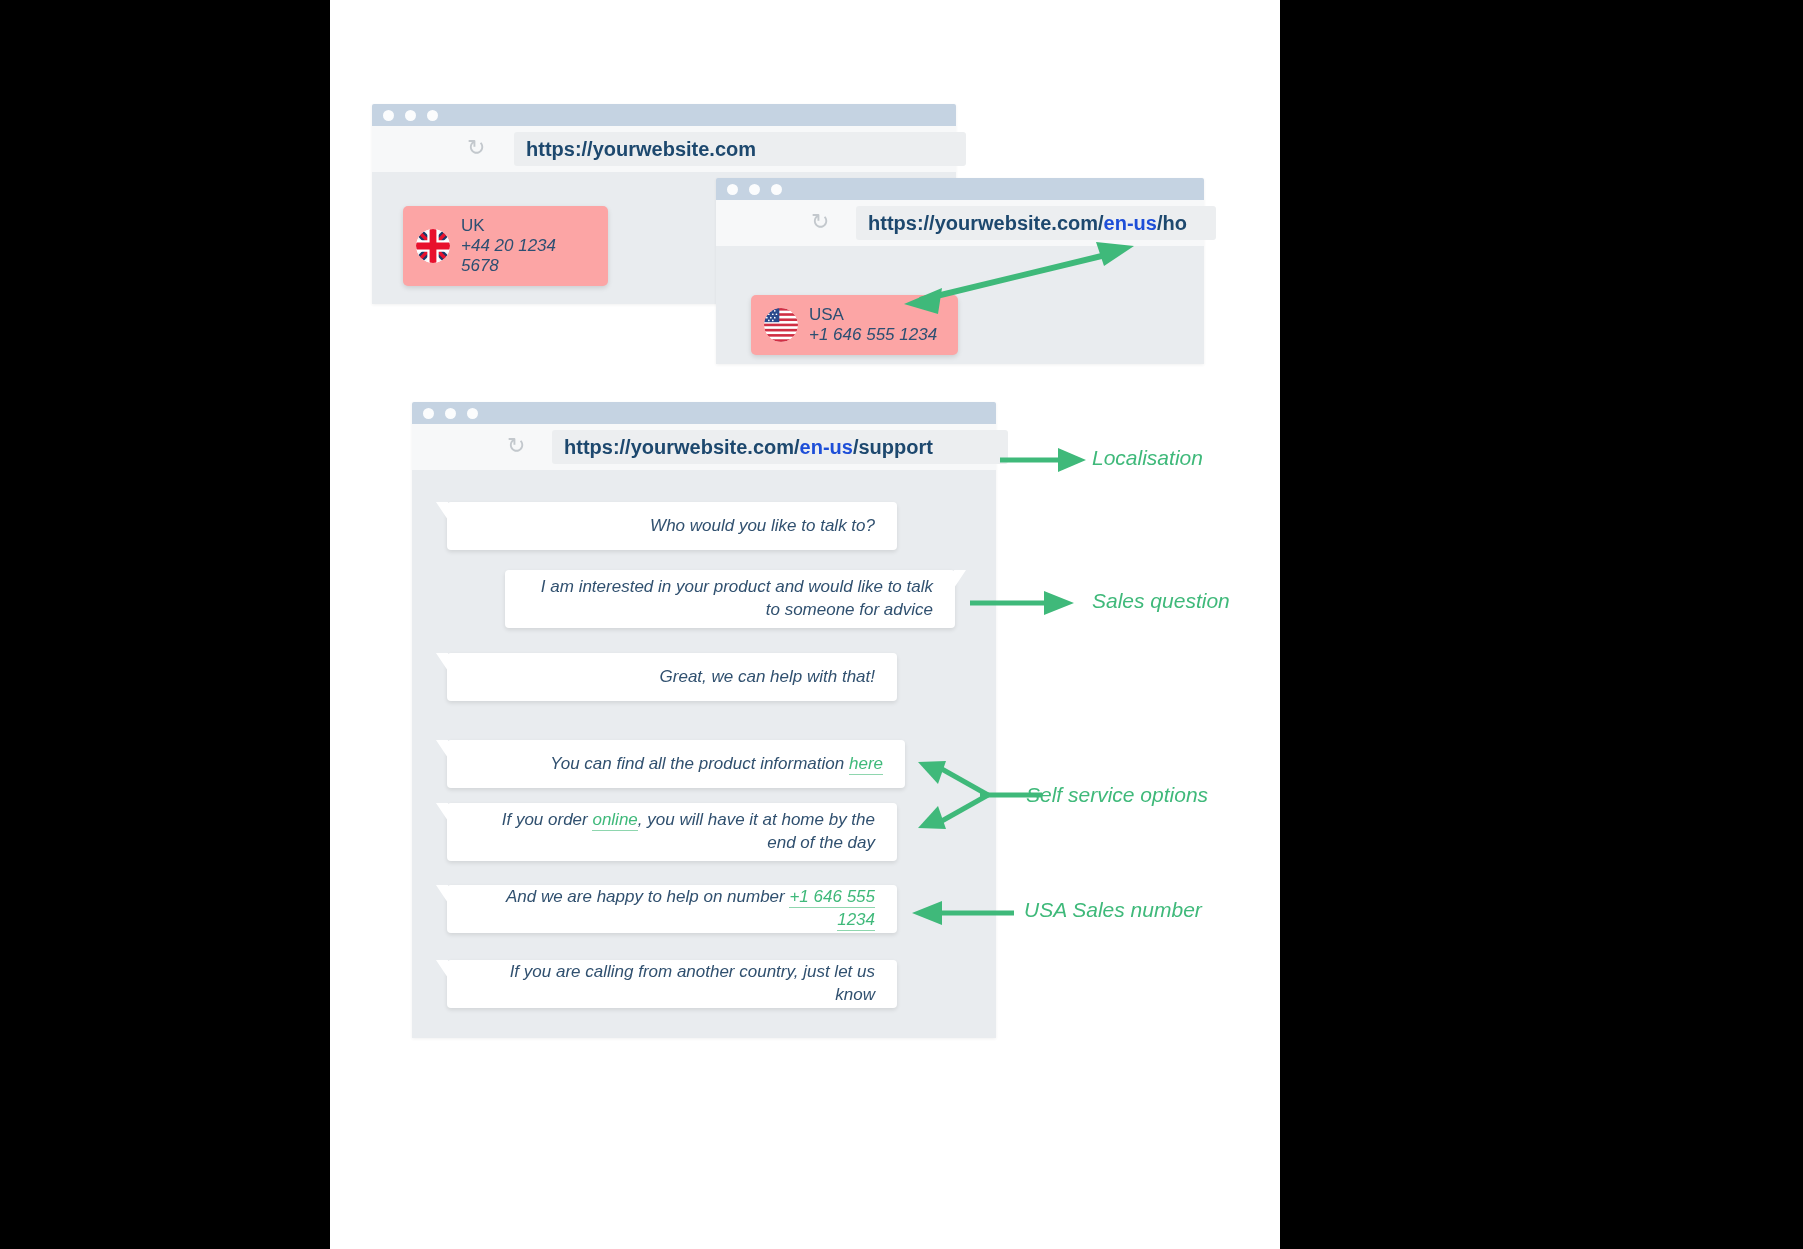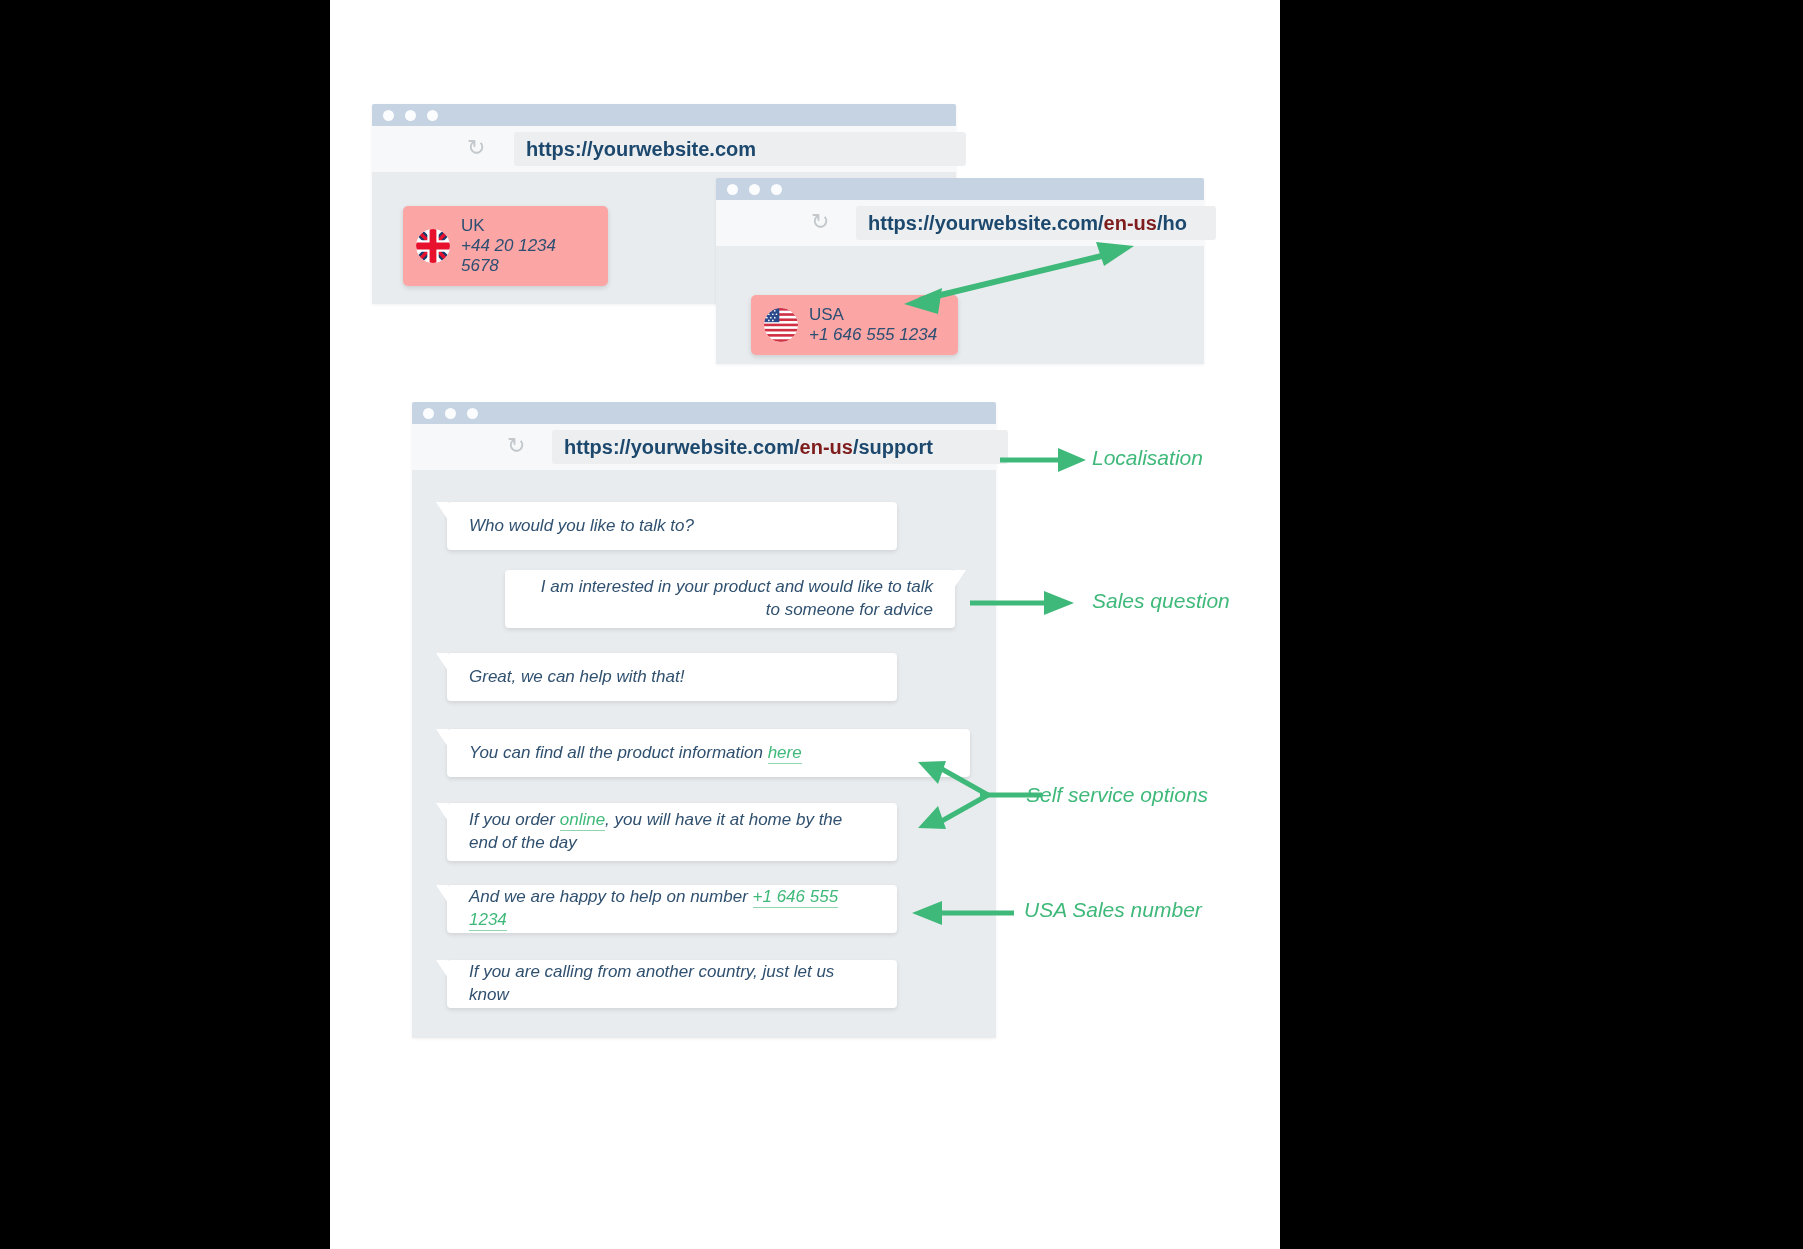--- a/index.html
+++ b/index.html
@@ -11,36 +11,36 @@
 
   
   .win{position:absolute;box-shadow:0 1px 3px rgba(0,0,0,.06);}
   .win-bar{height:22px;background:#c5d3e2;border-radius:2px 2px 0 0;position:relative;}
   .dot{position:absolute;top:6px;width:11px;height:11px;border-radius:50%;background:#ffffff;opacity:.92;}
   .dot.d1{left:11px;} .dot.d2{left:33px;} .dot.d3{left:55px;}
   .win-url{height:46px;background:#f7f8f9;position:relative;}
   .reload{position:absolute;font-size:22px;color:#c3c8cd;line-height:1;}
   .urlpill{position:absolute;background:#eceef0;border-radius:3px;display:flex;align-items:center;
            font-size:20px;font-weight:bold;color:#1d486e;white-space:nowrap;overflow:hidden;padding-left:12px;}
-  .urlpill .g{color:#7f1d1d;}
+  .urlpill .g{color:#1d4ed8;}
   .win-body{background:#e9ecef;position:relative;}
 
   
   .country-card{position:absolute;background:#fca5a5;border-radius:5px;
       box-shadow:0 2px 5px rgba(0,0,0,.13);display:flex;align-items:center;padding:10px 16px 10px 13px;}
   .flag{width:34px;height:34px;border-radius:50%;flex:0 0 34px;margin-right:11px;overflow:hidden;position:relative;}
   .cc-txt{line-height:1.18;}
   .cc-name{font-size:17px;color:#2c4f72;}
   .cc-num{font-size:17px;color:#2c4f72;font-style:italic;}
 
   
   .bubble{position:absolute;background:#fff;border-radius:4px;box-shadow:0 2px 4px rgba(0,0,0,.10);
           font-style:italic;font-size:17px;color:#30506f;display:flex;align-items:center;}
   .bubble .inner{padding:0 22px;width:100%;box-sizing:border-box;line-height:1.33;}
-  .bubble.in .inner{text-align:left;}
+  .bubble.in .inner{text-align:right;}
   .bubble.out .inner{text-align:right;}
   .tail{position:absolute;top:0;width:0;height:0;}
   .bubble.in .tail{left:-11px;border-top:0 solid transparent;border-bottom:18px solid transparent;border-right:12px solid #fff;}
   .bubble.out .tail{right:-11px;border-top:0 solid transparent;border-bottom:18px solid transparent;border-left:12px solid #fff;}
   .lnk{color:#3fb97a;border-bottom:1.5px solid #8ed6ae;padding-bottom:1px;}
 
   
   .anno{position:absolute;color:#3fb97a;font-style:italic;font-size:21px;white-space:nowrap;}
   .arrowsvg{position:absolute;overflow:visible;}
 </style>
@@ -177,21 +177,21 @@
       <div class="bubble out" style="left:93px;top:100px;width:450px;height:58px;">
         <span class="tail"></span>
         <span class="inner">I am interested in your product and would like to talk to someone for advice</span>
       </div>
 
       <div class="bubble in" style="left:35px;top:183px;width:450px;height:48px;">
         <span class="tail"></span>
         <span class="inner">Great, we can help with that!</span>
       </div>
 
-      <div class="bubble in" style="left:35px;top:259px;width:523px;height:48px;">
+      <div class="bubble in" style="left:35px;top:270px;width:458px;height:48px;">
         <span class="tail"></span>
         <span class="inner"><span>You can find all the product information </span><span class="lnk">here</span></span>
       </div>
 
       <div class="bubble in" style="left:35px;top:333px;width:450px;height:58px;">
         <span class="tail"></span>
         <span class="inner"><span>If you order </span><span class="lnk">online</span><span>, you will have it at home by the end of the day</span></span>
       </div>
 
       <div class="bubble in" style="left:35px;top:415px;width:450px;height:48px;">

